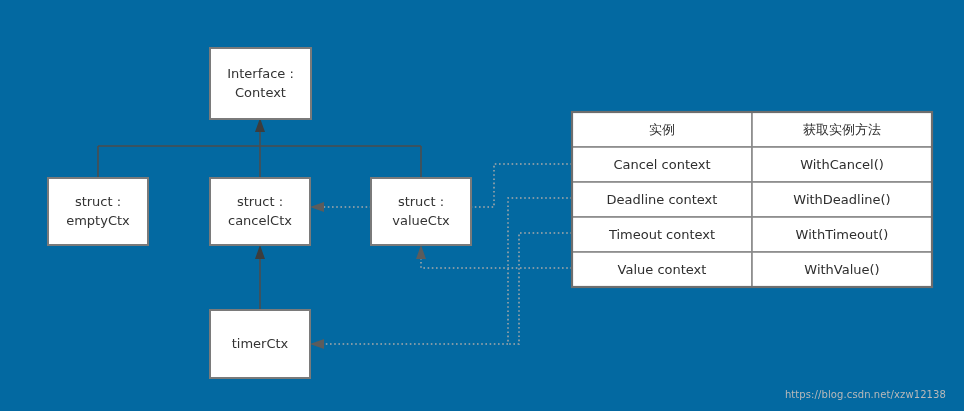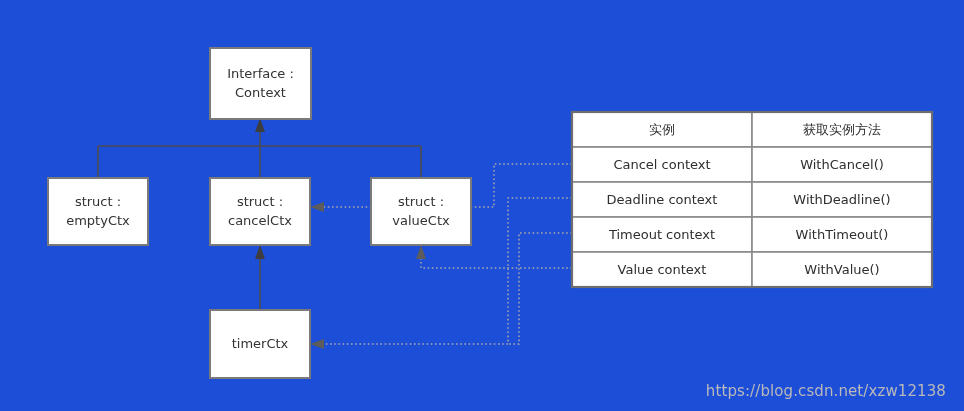--- a/index.html
+++ b/index.html
@@ -4,21 +4,21 @@
 <style>
   html, body {
     margin: 0;
     padding: 0;
     background: #000000;
   }
   #canvas {
     position: relative;
     width: 964px;
     height: 411px;
-    background: #1d4ed8;
+    background: #0369a1;
     overflow: hidden;
     font-family: "DejaVu Sans", "Liberation Sans", sans-serif;
   }
   svg#diagram {
     position: absolute;
     left: 0;
     top: 0;
     width: 964px;
     height: 411px;
     display: block;
@@ -71,21 +71,21 @@
     font-size: 13px;
     text-anchor: middle;
     dominant-baseline: middle;
   }
   .watermark-text {
     position: absolute;
     right: 18px;
     bottom: 11px;
     color: #b9b9b9;
     font-family: "DejaVu Sans", "Liberation Sans", sans-serif;
-    font-size: 15px;
+    font-size: 10px;
     white-space: nowrap;
     letter-spacing: 0.1px;
   }
 </style>
 </head>
 <body>
 
 <div id="canvas">
 
   <svg id="diagram" viewBox="0 0 964 411">

